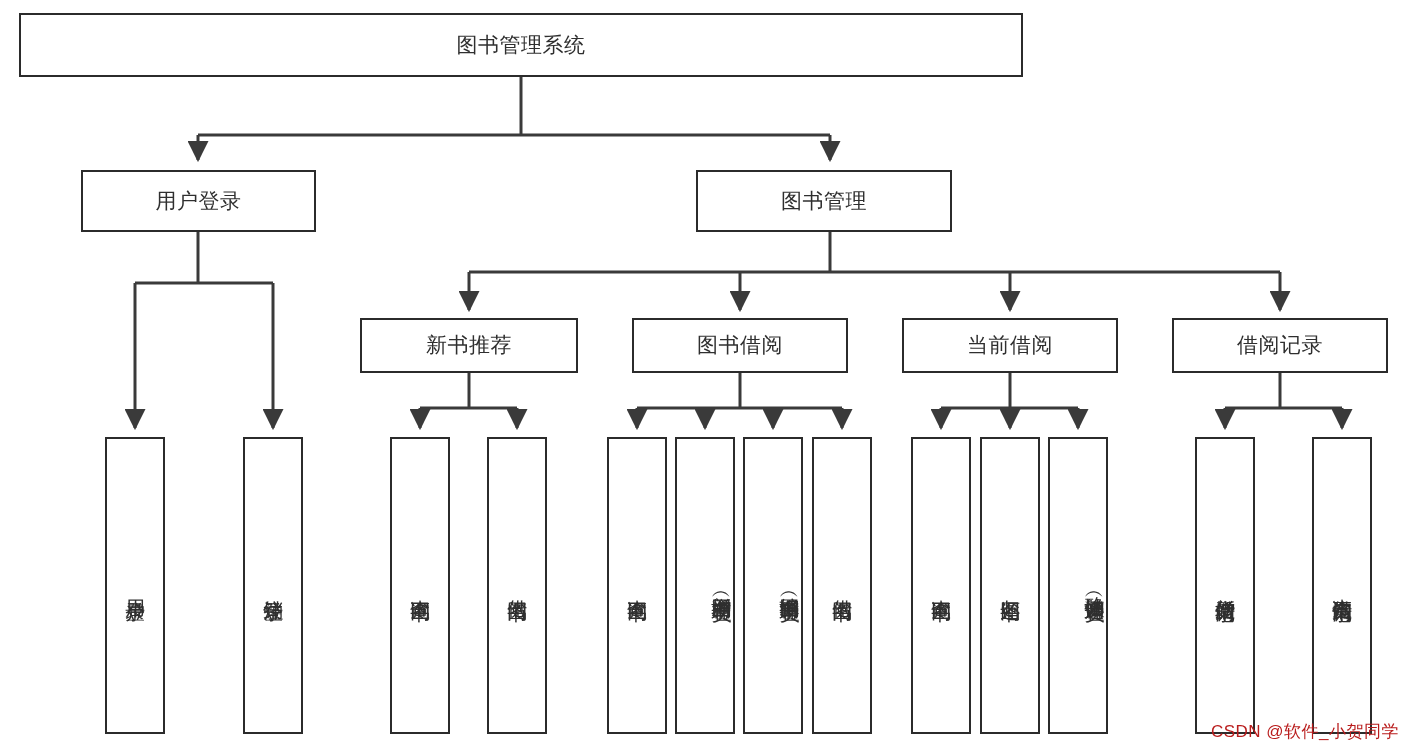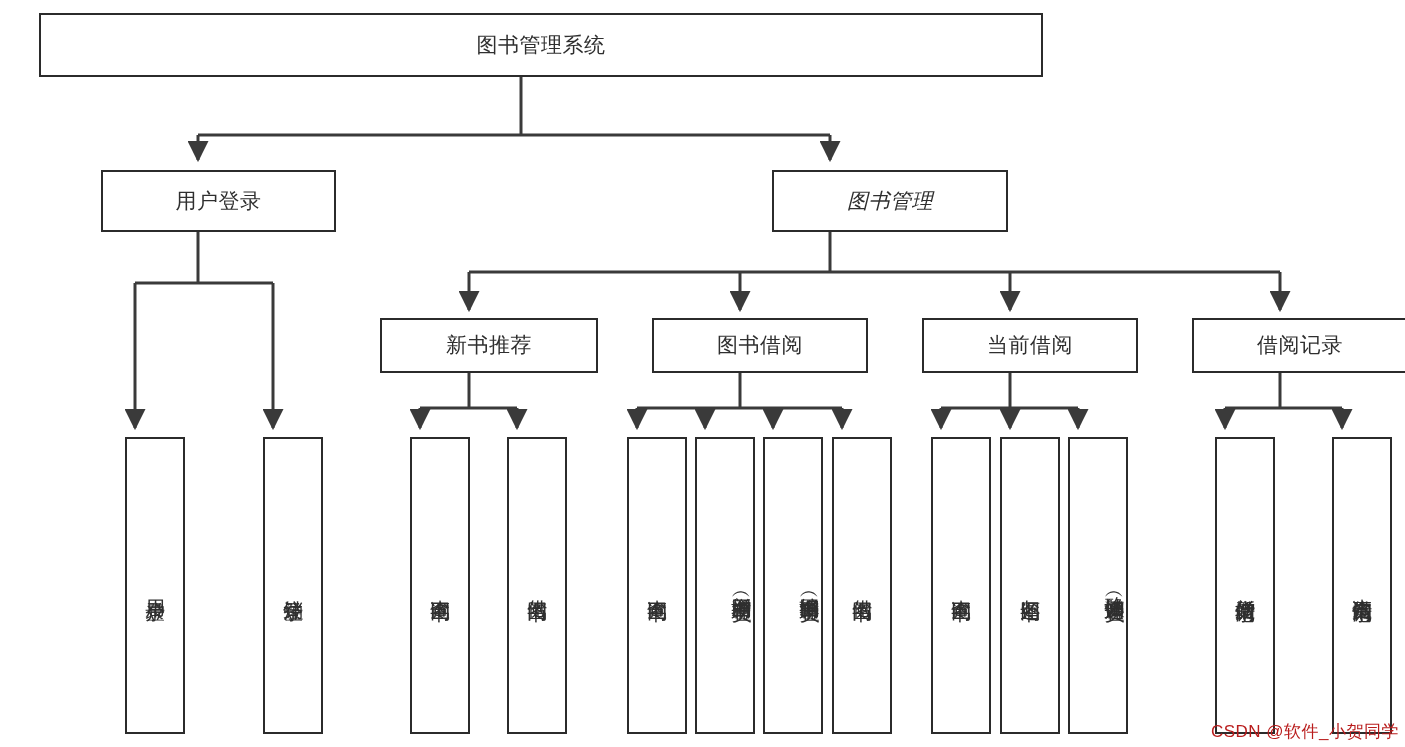--- a/index.html
+++ b/index.html
@@ -23,21 +23,20 @@
   }
   .node {
     position: absolute;
     border: 2px solid #2b2b2b;
     background: #ffffff;
     display: flex;
     align-items: center;
     justify-content: center;
     color: #2f2f2f;
     line-height: 1.18;
-    margin-left: 20px;
   }
   .node.horiz {
     font-size: 21px;
     letter-spacing: 0.5px;
   }
   .node.vert {
     writing-mode: vertical-rl;
     text-orientation: upright;
     font-size: 20px;
     letter-spacing: 1px;
@@ -120,21 +119,21 @@
     </g>
   </svg>
 
   <div class="node horiz" style="left:19px; top:13px; width:1004px; height:64px;">
     <span>图书管理系统</span>
   </div>
 
   <div class="node horiz" style="left:81px; top:170px; width:235px; height:62px;">
     <span>用户登录</span>
   </div>
-  <div class="node horiz" style="left:752px; top:170px; width:236px; height:62px;font-style:italic;">
+  <div class="node horiz" style="left:696px; top:170px; width:256px; height:62px;">
     <span>图书管理</span>
   </div>
 
   <div class="node horiz" style="left:360px; top:318px; width:218px; height:55px;">
     <span>新书推荐</span>
   </div>
   <div class="node horiz" style="left:632px; top:318px; width:216px; height:55px;">
     <span>图书借阅</span>
   </div>
   <div class="node horiz" style="left:1172px; top:318px; width:216px; height:55px;">

